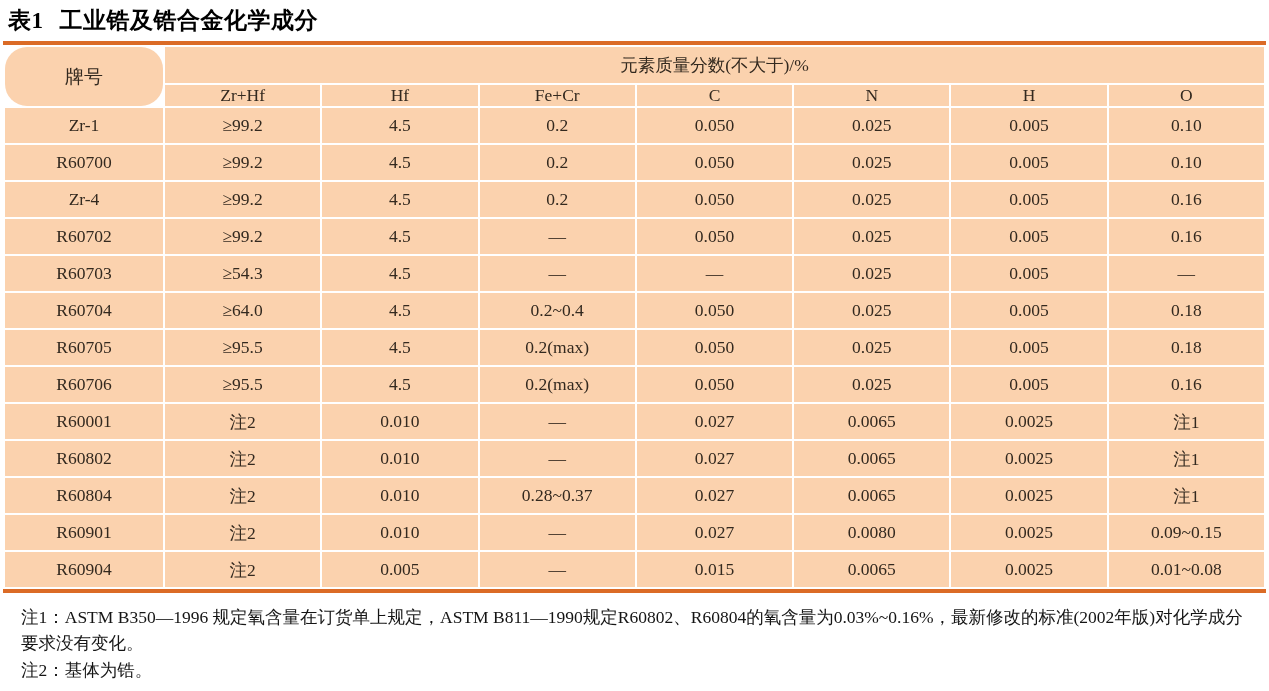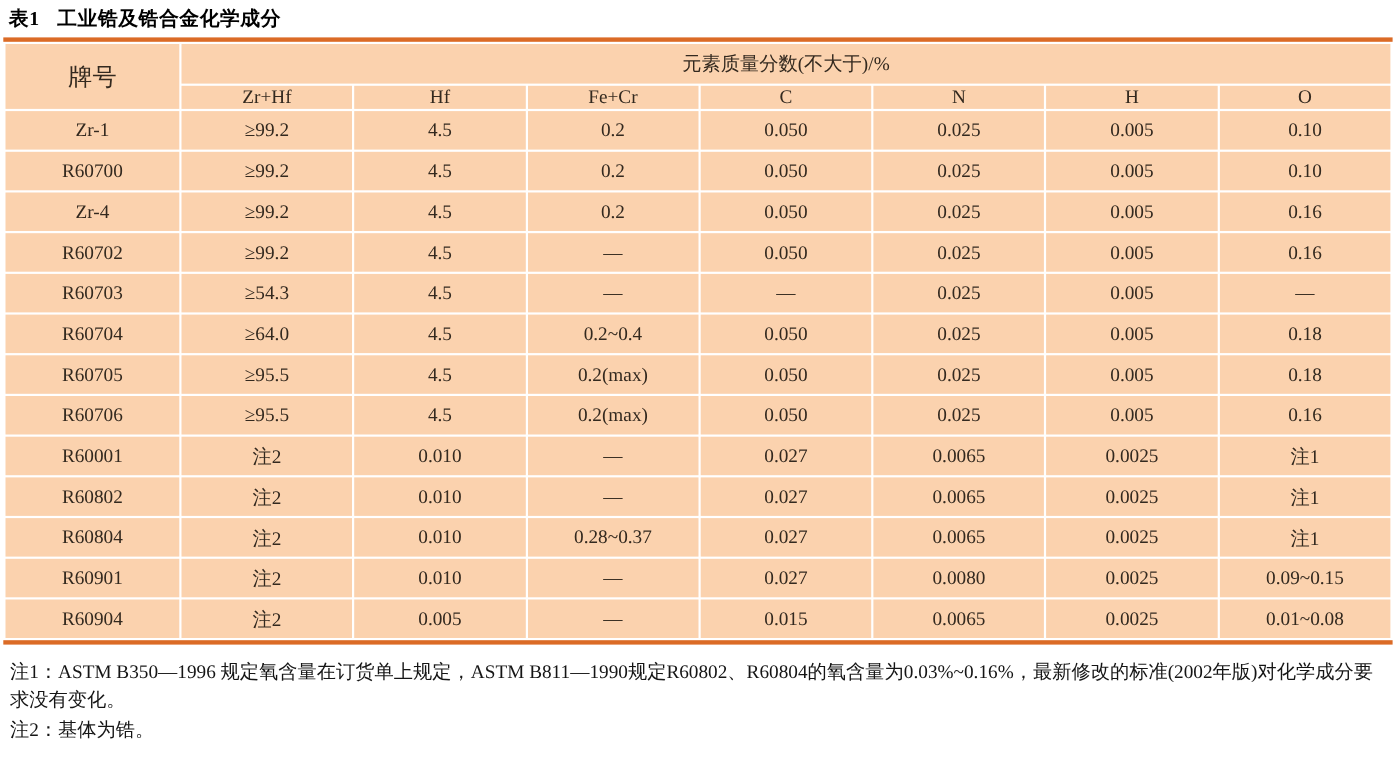--- a/index.html
+++ b/index.html
@@ -7,21 +7,21 @@
     width: 1269px; height: 691px;
     background: #ffffff;
     font-family: "Liberation Serif", "DejaVu Serif", serif;
     color: #2f2923;
     overflow: hidden;
   }
   .page { padding: 2px 3px 0 3px; }
 
   .title {
     font-weight: bold;
-    font-size: 18px;
+    font-size: 23px;
     color: #000;
     padding: 3px 5px 5px 5px;
     letter-spacing: 0.5px;
   }
   .title .t-label { margin-right: 16px; }
 
   .tbl-wrap {
     border-top: 4px solid #db6b26;
     border-bottom: 4px solid #db6b26;
   }
@@ -37,29 +37,30 @@
     vertical-align: middle;
     font-weight: normal;
     font-size: 17.5px;
     color: #33291f;
     padding: 0;
     overflow: hidden;
     white-space: nowrap;
   }
   th.group-header { height: 36px; }
   th.sub-header   { height: 14px; }
-  th.grade-header { font-size: 22px; }
+  th.grade-header { font-size: 19px; border-radius: 22px; }
   td { height: 35px; }
   col.c-grade { width: 158px; }
 
   .notes {
     padding: 11px 6px 0 6px;
     font-size: 17.5px;
     line-height: 1.5;
     color: #151515;
+    margin-left: 12px;
   }
   .notes p { margin: 0; }
 </style>
 </head>
 <body>
 
 <div class="page">
 
   <div class="title">
     <span class="t-label">表1</span><span>工业锆及锆合金化学成分</span>

